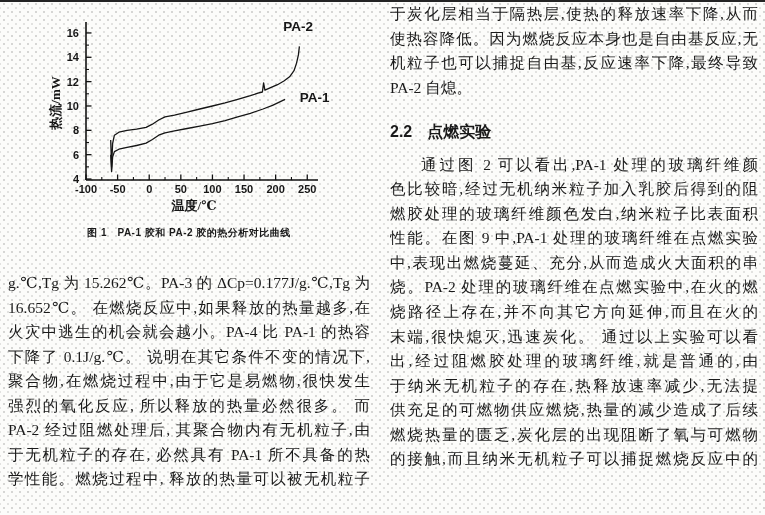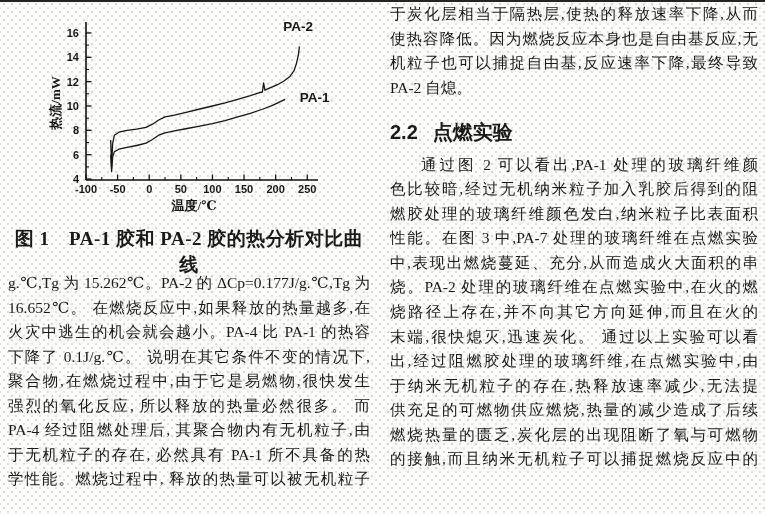--- a/index.html
+++ b/index.html
@@ -17,39 +17,39 @@
   .page{position:relative;width:765px;height:515px;overflow:hidden;}
   .top-rule{position:absolute;left:0;top:0;width:765px;height:2px;background:#242424;}
 
   .col-left{position:absolute;left:8px;top:0;width:362px;height:515px;}
   .col-right{position:absolute;left:390px;top:2px;width:368px;}
 
   .figure{position:absolute;left:0;top:0;width:362px;height:250px;}
   .chart-svg{position:absolute;left:32px;top:10px;}
   .fig-caption{
     position:absolute;left:0;top:226px;width:362px;
-    text-align:center;font-weight:bold;font-size:19px;
-    font-family:Liberation Serif, serif;
+    text-align:center;font-weight:bold;font-size:10px;
+    font-family:Liberation Sans, sans-serif;
     letter-spacing:0.5px;
   }
 
   .body-text{font-size:15.5px;line-height:24.55px;}
   .left-body{position:absolute;left:0;top:271px;width:362px;}
   .ln{
     height:24.55px;overflow:hidden;
     text-align:justify;text-align-last:justify;
     text-justify:inter-character;
   }
   .ln.noj{text-align:center;text-align-last:left;}
   .ln.ind{text-indent:2em;}
 
   .section-heading{
     display:flex;gap:15px;
     margin-top:20px;margin-bottom:8px;
-    font-weight:bold;font-size:20px;line-height:24.55px;
+    font-weight:bold;font-size:16px;line-height:24.55px;
     font-family:"Liberation Sans","DejaVu Sans",sans-serif;
   }
 
   .tick{
     font:bold 11px "Liberation Sans","DejaVu Sans",sans-serif;
     fill:#161616;
   }
   .axis-label{
     font:bold 13px "Liberation Serif","DejaVu Serif",serif;
     fill:#161616;
@@ -116,52 +116,52 @@
           <text x="154" y="200" text-anchor="middle" class="axis-label">温度/℃</text>
           <text x="20" y="93" text-anchor="middle" class="axis-label" transform="rotate(-90 20 93)">热流/mW</text>
           <polyline points="70.7,130.1 71.6,156.9 72.6,133.7 74.4,125.2 78.9,122.2 87.1,120.3 96.6,119.1 106.1,117.3 112.4,114.2 118.7,110.0 125.0,106.9 134.5,105.1 147.1,102.1 159.8,99.0 172.4,96.0 185.1,92.9 197.7,89.3 210.4,85.6 217.9,83.2 222.4,82.0 223.6,72.9 224.9,80.2 230.6,77.7 237.5,74.7 243.9,71.0 249.6,66.8 254.0,60.7 256.5,53.4 258.4,44.9 259.4,36.3" fill="none" stroke="#151515" stroke-width="1.3" stroke-linejoin="round"></polyline>
           <text x="243.2316076294278" y="21.11304347826089" class="series-label">PA-2</text>
           <polyline points="70.7,144.7 71.6,161.7 72.6,147.1 74.4,141.6 78.9,139.2 87.1,137.4 96.6,135.5 106.1,133.1 112.4,129.5 118.7,125.2 125.0,122.8 134.5,120.9 147.1,118.5 159.8,116.1 172.4,113.6 185.1,110.6 197.7,106.9 210.4,103.3 223.0,99.0 232.5,95.4 238.8,92.3 243.9,89.9 245.1,89.3" fill="none" stroke="#151515" stroke-width="1.3" stroke-linejoin="round"></polyline>
           <text x="259.6675749318801" y="91.7217391304348" class="series-label">PA-1</text>
         </svg>
       <div class="fig-caption">图 1　PA-1 胶和 PA-2 胶的热分析对比曲线</div>
     </div>
     <div class="left-body body-text">
-        <div class="ln">g.℃,Tg 为 15.262℃。PA-2 的 ΔCp=0.177J/g.℃,Tg 为</div>
+        <div class="ln">g.℃,Tg 为 15.262℃。PA-3 的 ΔCp=0.177J/g.℃,Tg 为</div>
         <div class="ln">16.652℃。 在燃烧反应中,如果释放的热量越多,在</div>
         <div class="ln">火灾中逃生的机会就会越小。PA-4 比 PA-1 的热容</div>
         <div class="ln">下降了 0.1J/g.℃。 说明在其它条件不变的情况下,</div>
         <div class="ln">聚合物,在燃烧过程中,由于它是易燃物,很快发生</div>
         <div class="ln">强烈的氧化反应, 所以释放的热量必然很多。 而</div>
-        <div class="ln">PA-4 经过阻燃处理后, 其聚合物内有无机粒子,由</div>
+        <div class="ln">PA-2 经过阻燃处理后, 其聚合物内有无机粒子,由</div>
         <div class="ln">于无机粒子的存在, 必然具有 PA-1 所不具备的热</div>
         <div class="ln">学性能。燃烧过程中, 释放的热量可以被无机粒子</div>
       </div>
   </div>
 
   <div class="col-right body-text">
     <div>
         <div class="ln">于炭化层相当于隔热层,使热的释放速率下降,从而</div>
         <div class="ln">使热容降低。因为燃烧反应本身也是自由基反应,无</div>
         <div class="ln">机粒子也可以捕捉自由基,反应速率下降,最终导致</div>
         <div class="ln noj">PA-2 自熄。</div>
       </div>
     <div class="section-heading">
       <span>2.2</span>
       <span>点燃实验</span>
     </div>
     <div>
         <div class="ln ind">通过图 2 可以看出,PA-1 处理的玻璃纤维颜</div>
         <div class="ln">色比较暗,经过无机纳米粒子加入乳胶后得到的阻</div>
         <div class="ln">燃胶处理的玻璃纤维颜色发白,纳米粒子比表面积</div>
-        <div class="ln">性能。在图 3 中,PA-7 处理的玻璃纤维在点燃实验</div>
+        <div class="ln">性能。在图 9 中,PA-1 处理的玻璃纤维在点燃实验</div>
         <div class="ln">中,表现出燃烧蔓延、充分,从而造成火大面积的串</div>
         <div class="ln">烧。PA-2 处理的玻璃纤维在点燃实验中,在火的燃</div>
         <div class="ln">烧路径上存在,并不向其它方向延伸,而且在火的</div>
         <div class="ln">末端,很快熄灭,迅速炭化。 通过以上实验可以看</div>
-        <div class="ln">出,经过阻燃胶处理的玻璃纤维,在点燃实验中,由</div>
+        <div class="ln">出,经过阻燃胶处理的玻璃纤维,就是普通的,由</div>
         <div class="ln">于纳米无机粒子的存在,热释放速率减少,无法提</div>
         <div class="ln">供充足的可燃物供应燃烧,热量的减少造成了后续</div>
         <div class="ln">燃烧热量的匮乏,炭化层的出现阻断了氧与可燃物</div>
         <div class="ln">的接触,而且纳米无机粒子可以捕捉燃烧反应中的</div>
       </div>
   </div>
 </div>
 
 </body></html>

